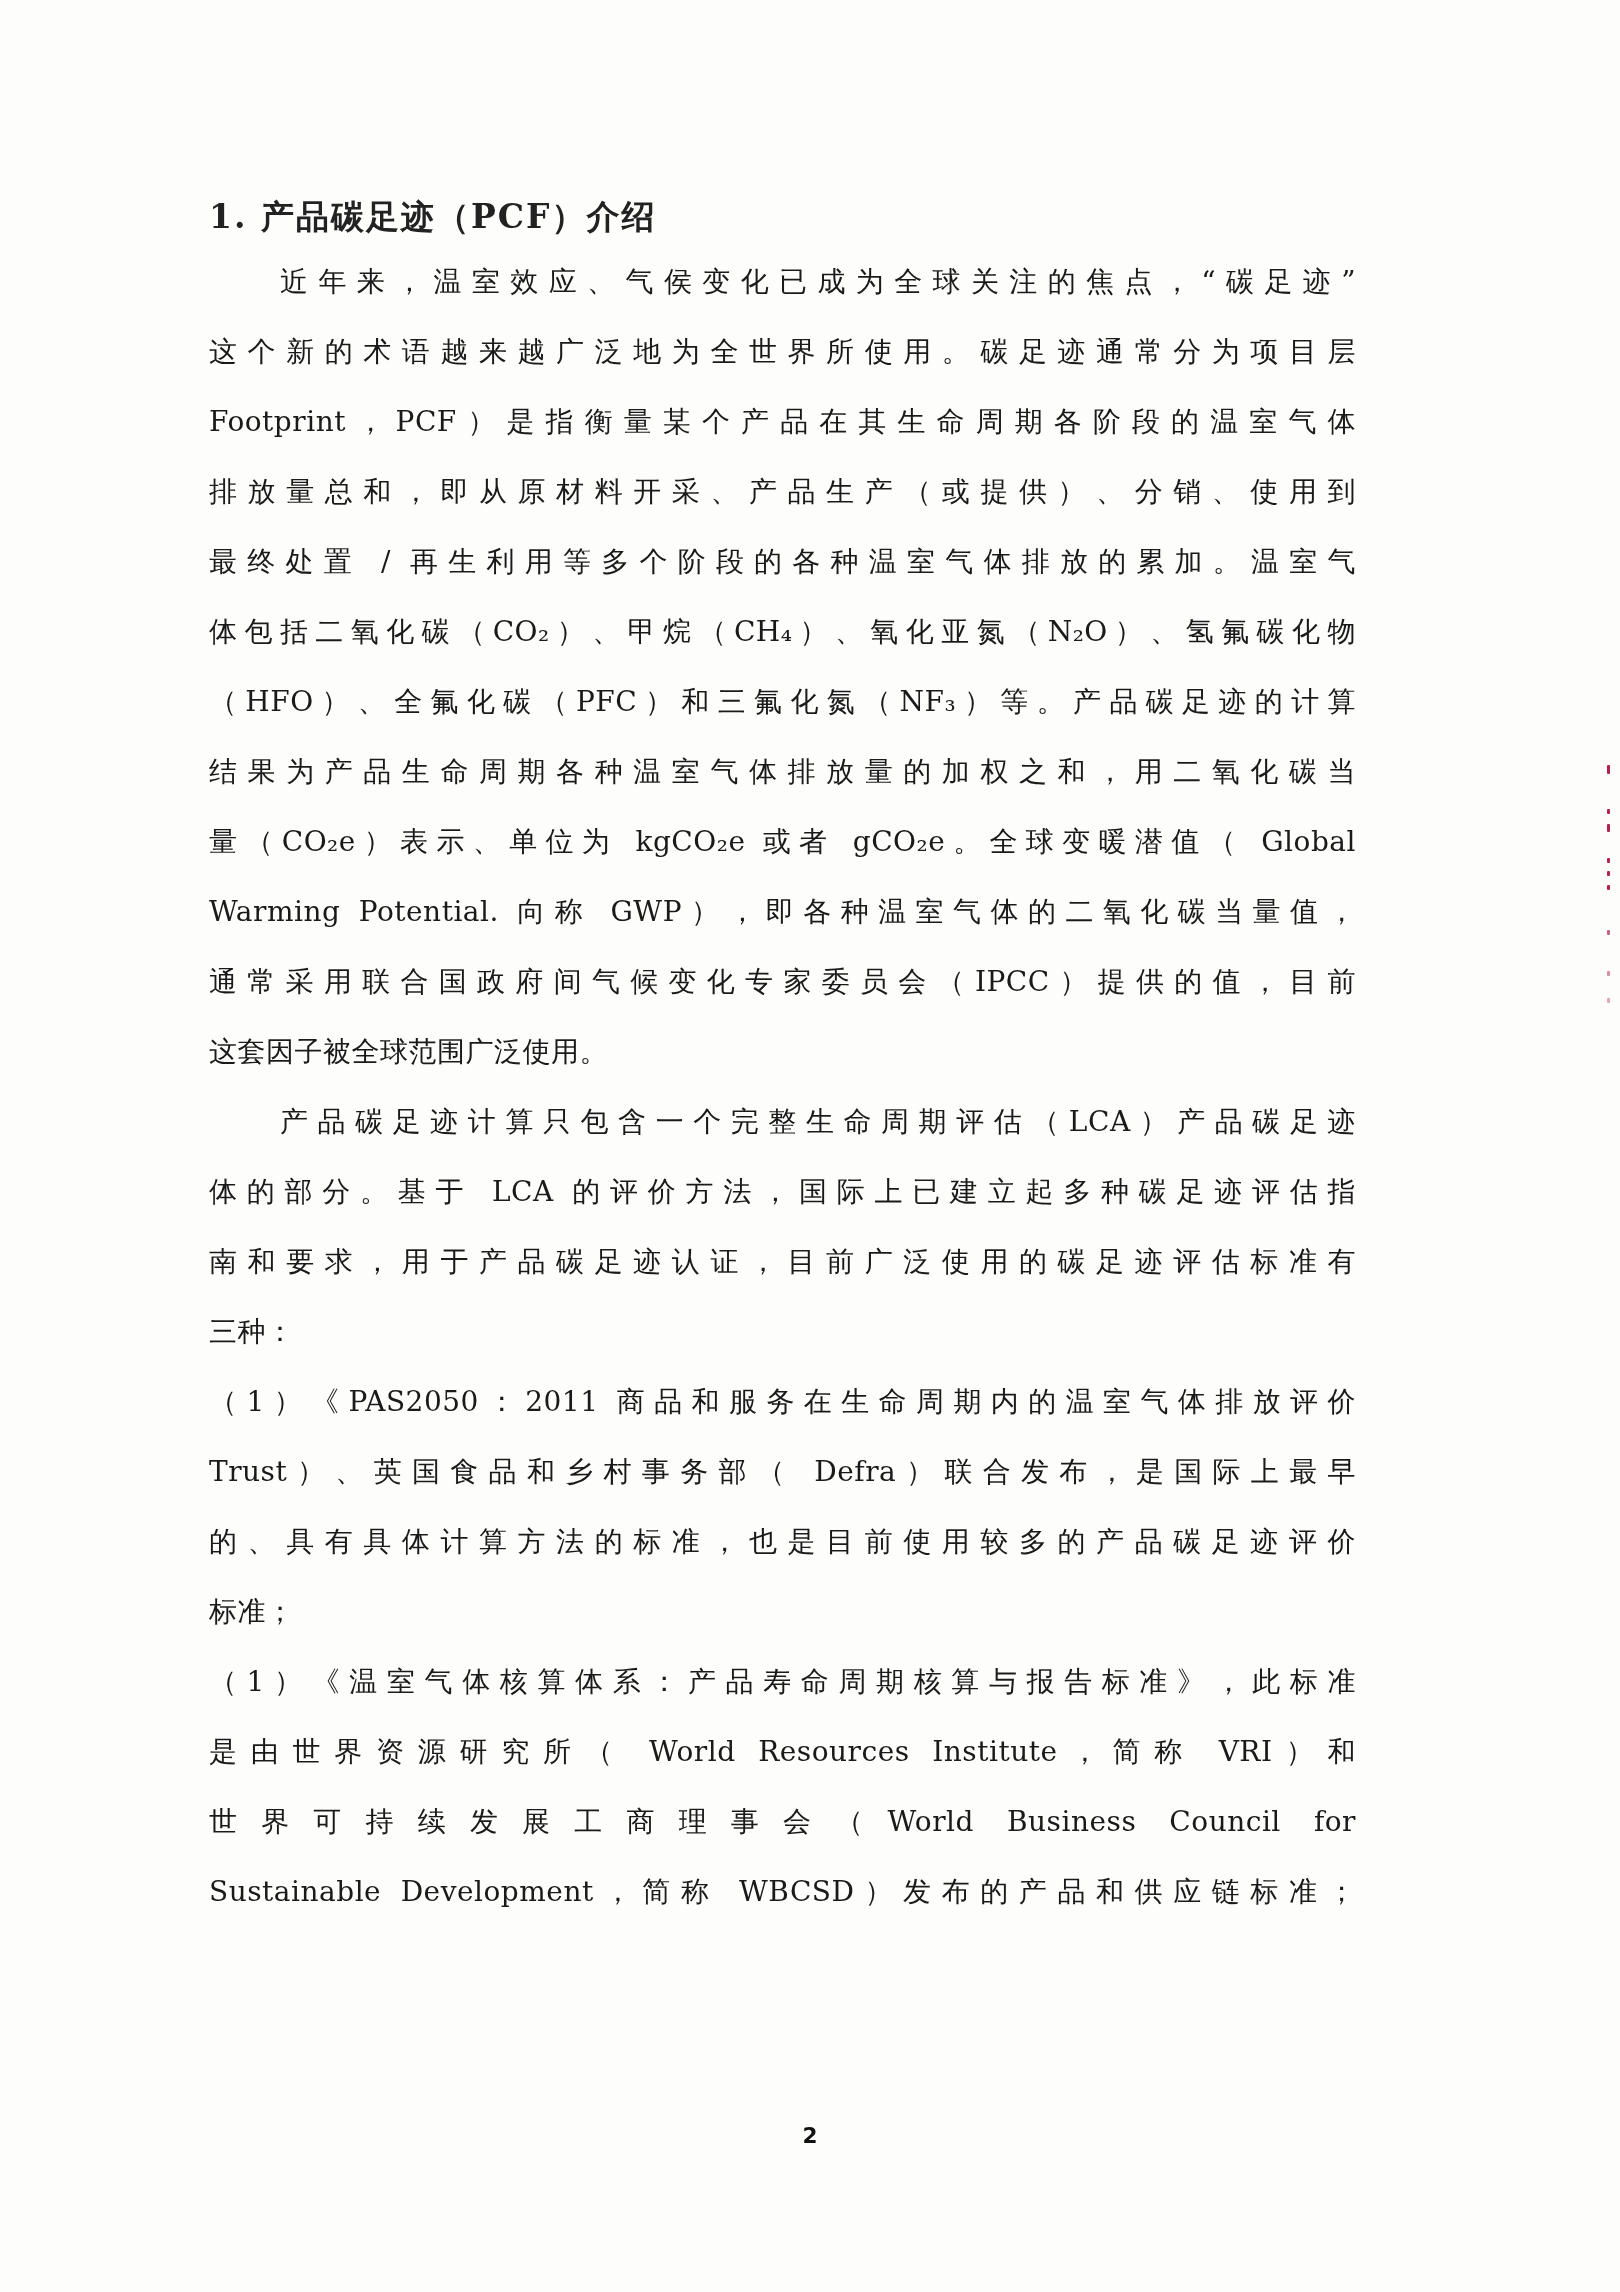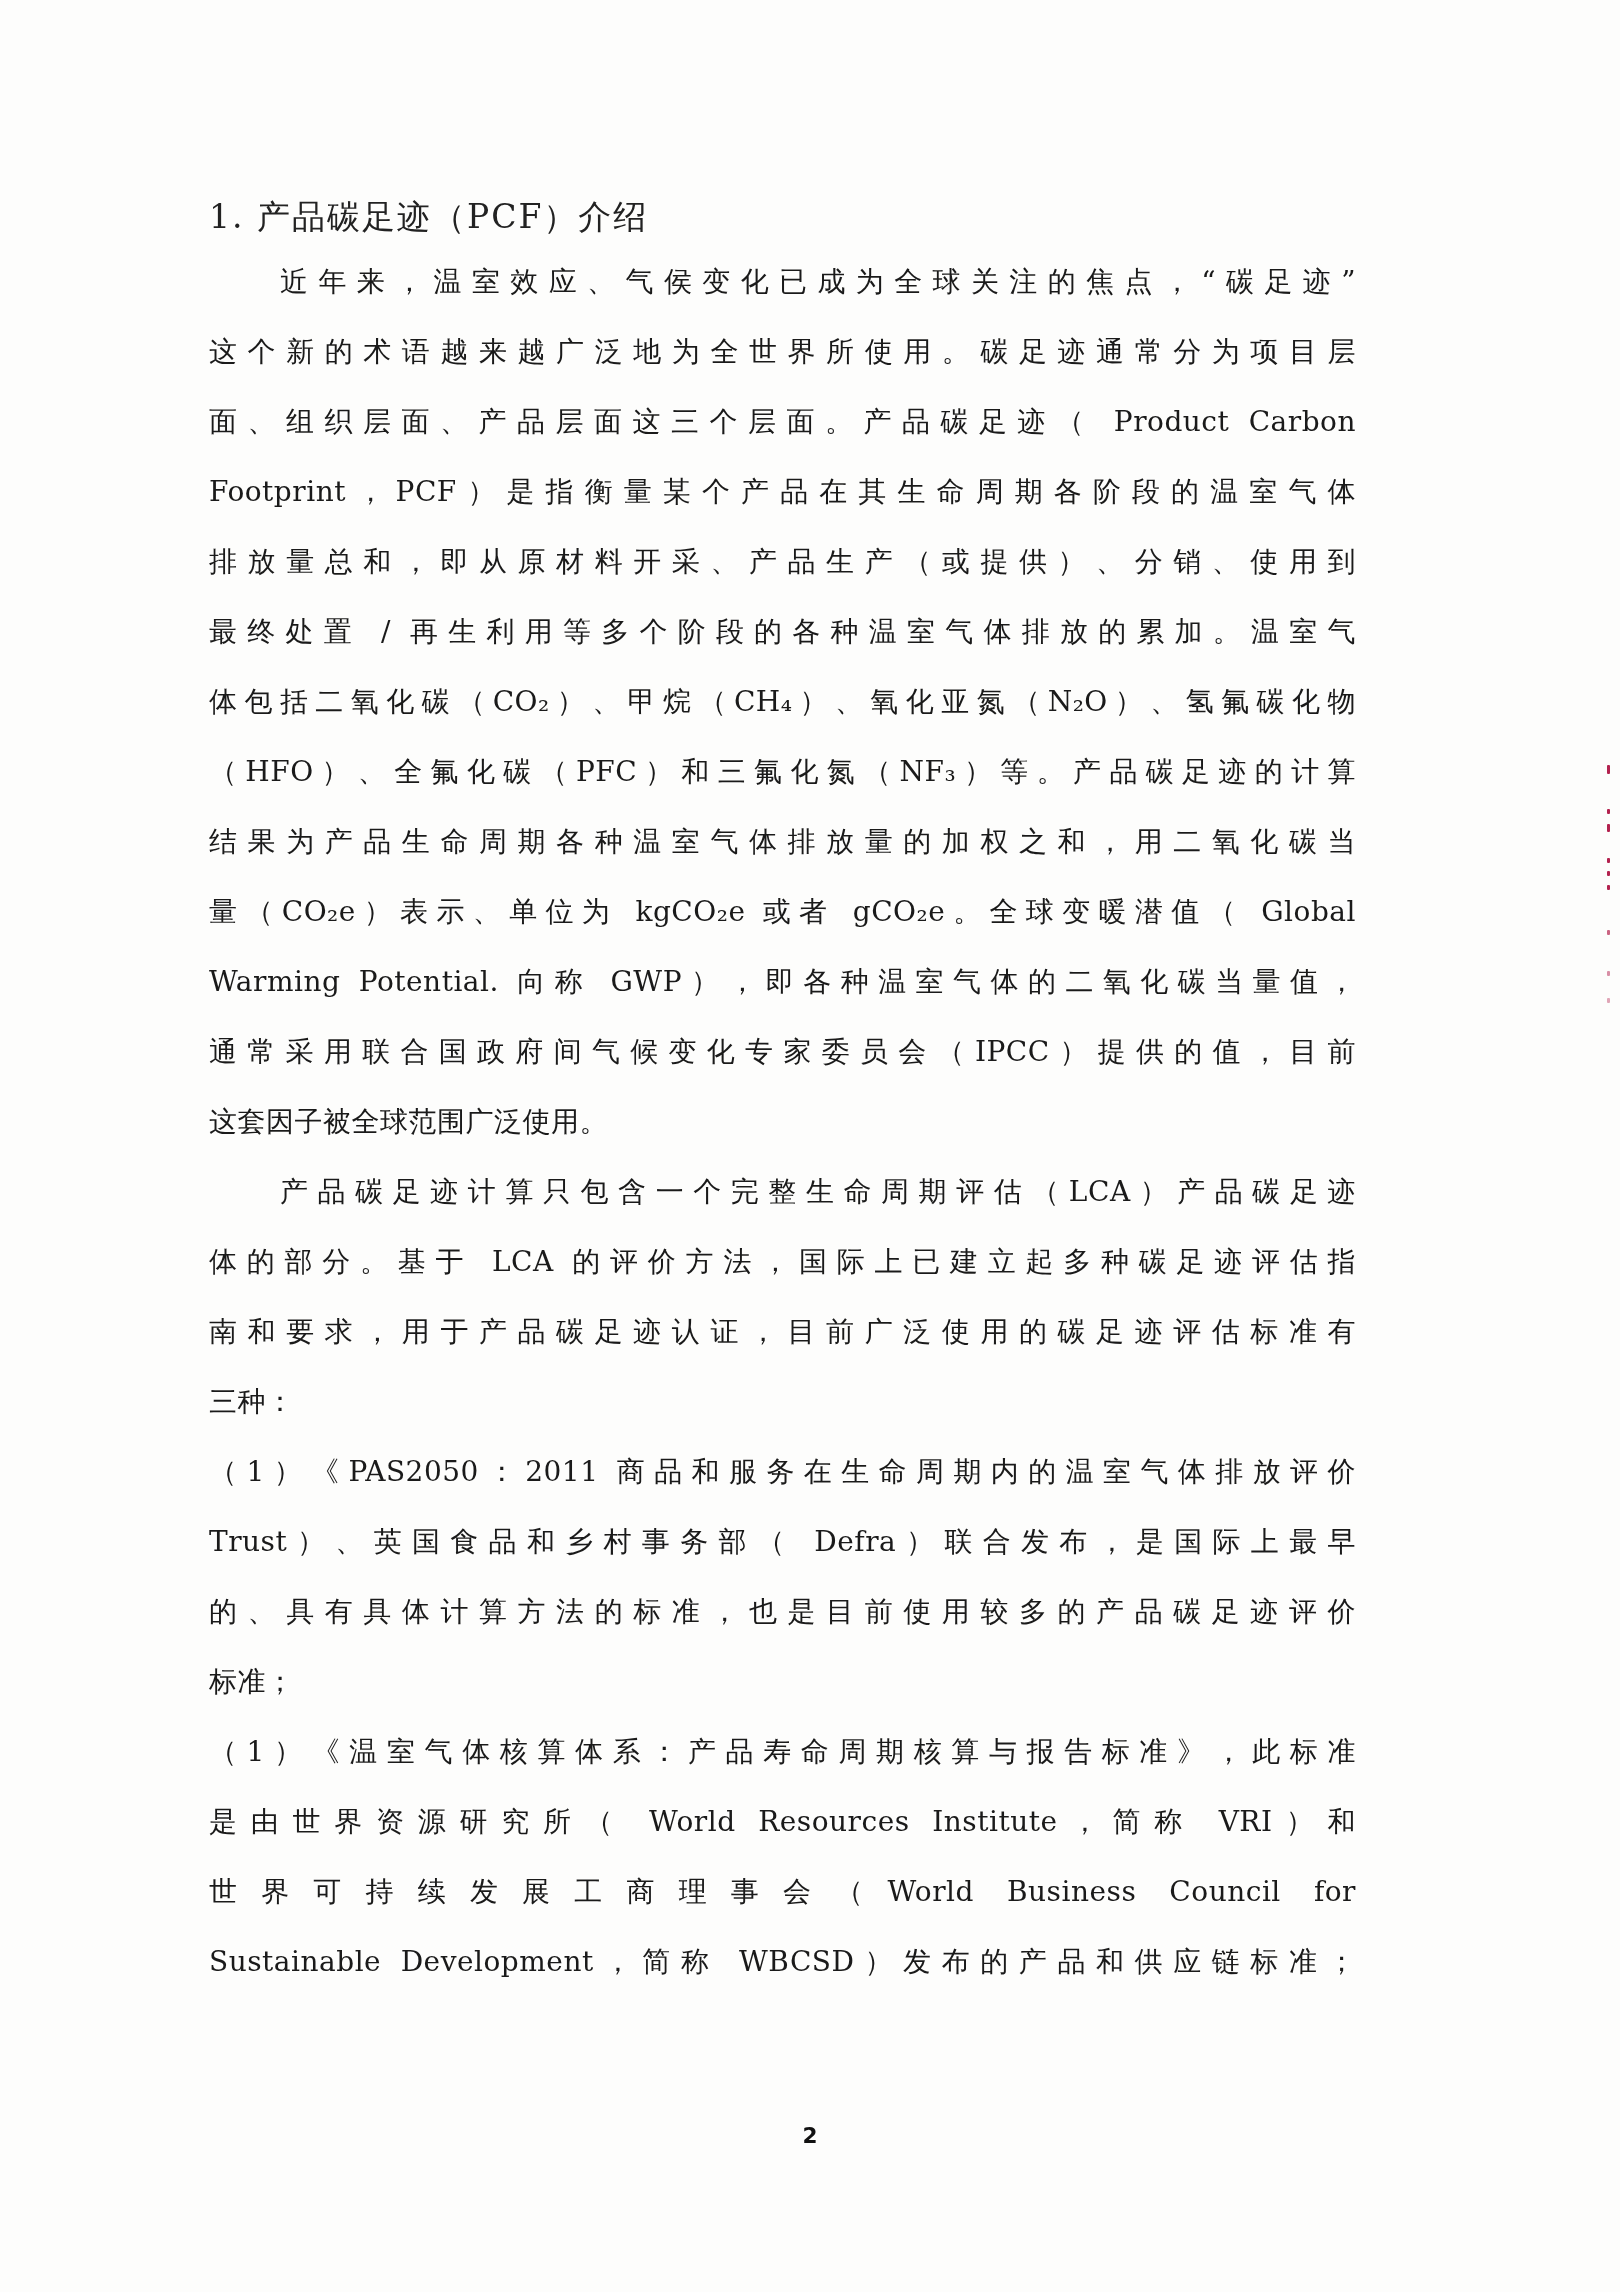--- a/index.html
+++ b/index.html
@@ -37,21 +37,21 @@
     }
     .line.justify {
       text-align: justify;
       text-align-last: justify;
     }
     .heading {
       font-size: 33px;
       letter-spacing: 2px;
       height: 61px;
       line-height: 61px;
-      font-weight: 400;
+      font-weight: 700;
       color: #222;
     }
     .indent { padding-left: 71px; }
     .page-number {
       position: absolute;
       left: 0; width: 1620px;
       top: 2123px;
       text-align: center;
       font-family: "DejaVu Sans", "Liberation Sans", sans-serif;
       font-weight: 700;
@@ -79,21 +79,20 @@
 
 <div class="page">
 
   <div class="content">
 
     <div class="line heading">1. 产品碳足迹（PCF）介绍</div>
 
     <div>
       <div class="line justify indent">近年来，温室效应、气侯变化已成为全球关注的焦点，“碳足迹”</div>
       <div class="line justify">这个新的术语越来越广泛地为全世界所使用。碳足迹通常分为项目层</div>
-      <div class="line justify">面、组织层面、产品层面这三个层面。产品碳足迹（ Product Carbon</div>
       <div class="line justify">Footprint，PCF）是指衡量某个产品在其生命周期各阶段的温室气体</div>
       <div class="line justify">排放量总和，即从原材料开采、产品生产（或提供）、分销、使用到</div>
       <div class="line justify">最终处置 / 再生利用等多个阶段的各种温室气体排放的累加。温室气</div>
       <div class="line justify">体包括二氧化碳（CO₂）、甲烷（CH₄）、氧化亚氮（N₂O）、氢氟碳化物</div>
       <div class="line justify">（HFO）、全氟化碳（PFC）和三氟化氮（NF₃）等。产品碳足迹的计算</div>
       <div class="line justify">结果为产品生命周期各种温室气体排放量的加权之和，用二氧化碳当</div>
       <div class="line justify">量（CO₂e）表示、单位为 kgCO₂e 或者 gCO₂e。全球变暖潜值（ Global</div>
       <div class="line justify">Warming Potential. 向称 GWP），即各种温室气体的二氧化碳当量值，</div>
       <div class="line justify">通常采用联合国政府间气候变化专家委员会（IPCC）提供的值，目前</div>
       <div class="line">这套因子被全球范围广泛使用。</div>

